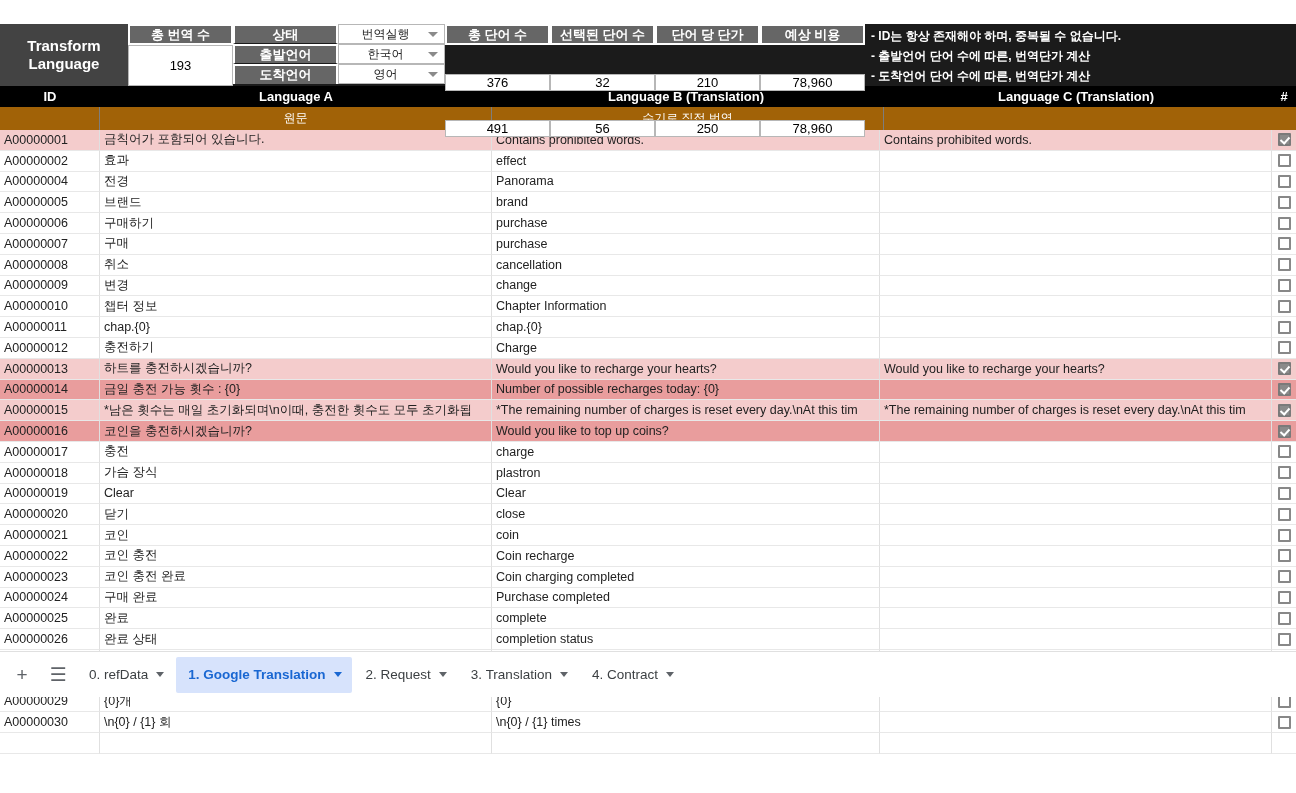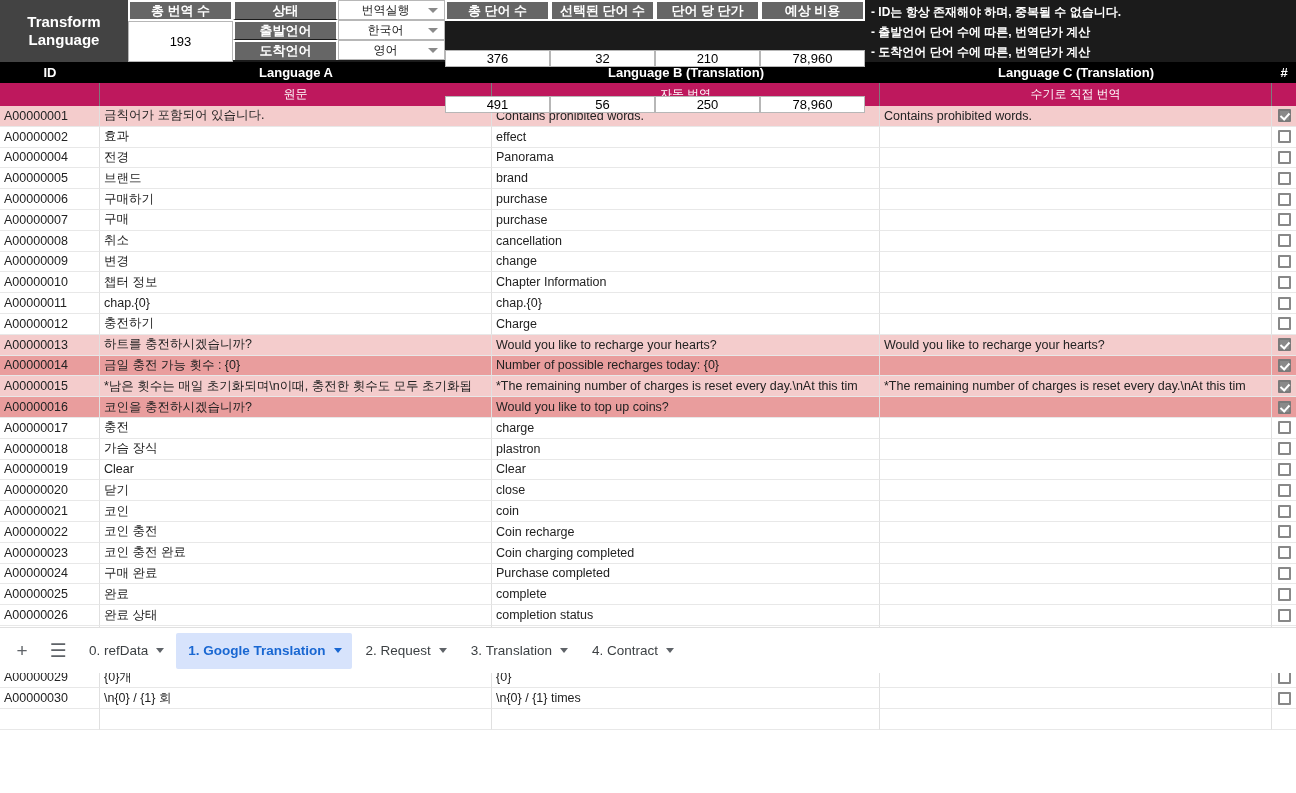--- a/index.html
+++ b/index.html
@@ -2,21 +2,21 @@
 <html><head>
 <meta charset="utf-8">
 <style>
   * { box-sizing: border-box; margin: 0; padding: 0; }
   html, body {
     width: 1296px; height: 793px;
     background: #ffffff;
     font-family: "Liberation Sans", "DejaVu Sans", sans-serif;
     overflow: hidden;
   }
-  #app { width: 1296px; height: 673px; position: relative; }
+  #app { width: 1296px; height: 673px; position: relative; margin-top: 24px; }
 
   
   .topbar {
     width: 1296px; height: 62px;
     background: #1b1b1b;
     display: flex; align-items: stretch;
     position: relative;
   }
   .tb-title {
     width: 128px; height: 62px;
@@ -85,22 +85,21 @@
   .colhdr-row1 {
     display: flex; width: 1296px; height: 21px;
     background: #000000;
   }
   .colhdr-row1 > div {
     color: #ffffff; font-size: 13px; font-weight: bold;
     display: flex; align-items: center; justify-content: center;
   }
   .colhdr-row2 {
     display: flex; width: 1296px; height: 23px;
-    background: #be185d;
-    font-family: Liberation Serif, serif;
+    background: #a16207;
   }
   .colhdr-row2 > div {
     color: #ffffff; font-size: 12px;
     display: flex; align-items: center; justify-content: center;
     border-right: 1px solid #7d7d7d;
   }
   .colhdr-row2 > div.nb { border-right: none; }
 
   
   .c-id  { width: 100px; }
@@ -251,21 +250,20 @@
   <div class="colhdr-row1">
     <div class="c-id">ID</div>
     <div class="c-a">Language A</div>
     <div class="c-b">Language B (Translation)</div>
     <div class="c-c">Language C (Translation)</div>
     <div class="c-chk">#</div>
   </div>
   <div class="colhdr-row2">
     <div class="c-id"></div>
     <div class="c-a">원문</div>
-    <div class="c-b">자동 번역</div>
     <div class="c-c">수기로 직접 번역</div>
     <div class="c-chk nb"></div>
   </div>
 
   <div class="grid" id="grid">
       <div class="row hl-light">
         <div class="cell c-id cell-id ovf" style="background: rgb(244, 204, 204);">A00000001</div>
         <div class="cell c-a ovf">금칙어가 포함되어 있습니다.</div>
         <div class="cell c-b ovf">Contains prohibited words.</div>
         <div class="cell c-c ovf">Contains prohibited words.</div>

